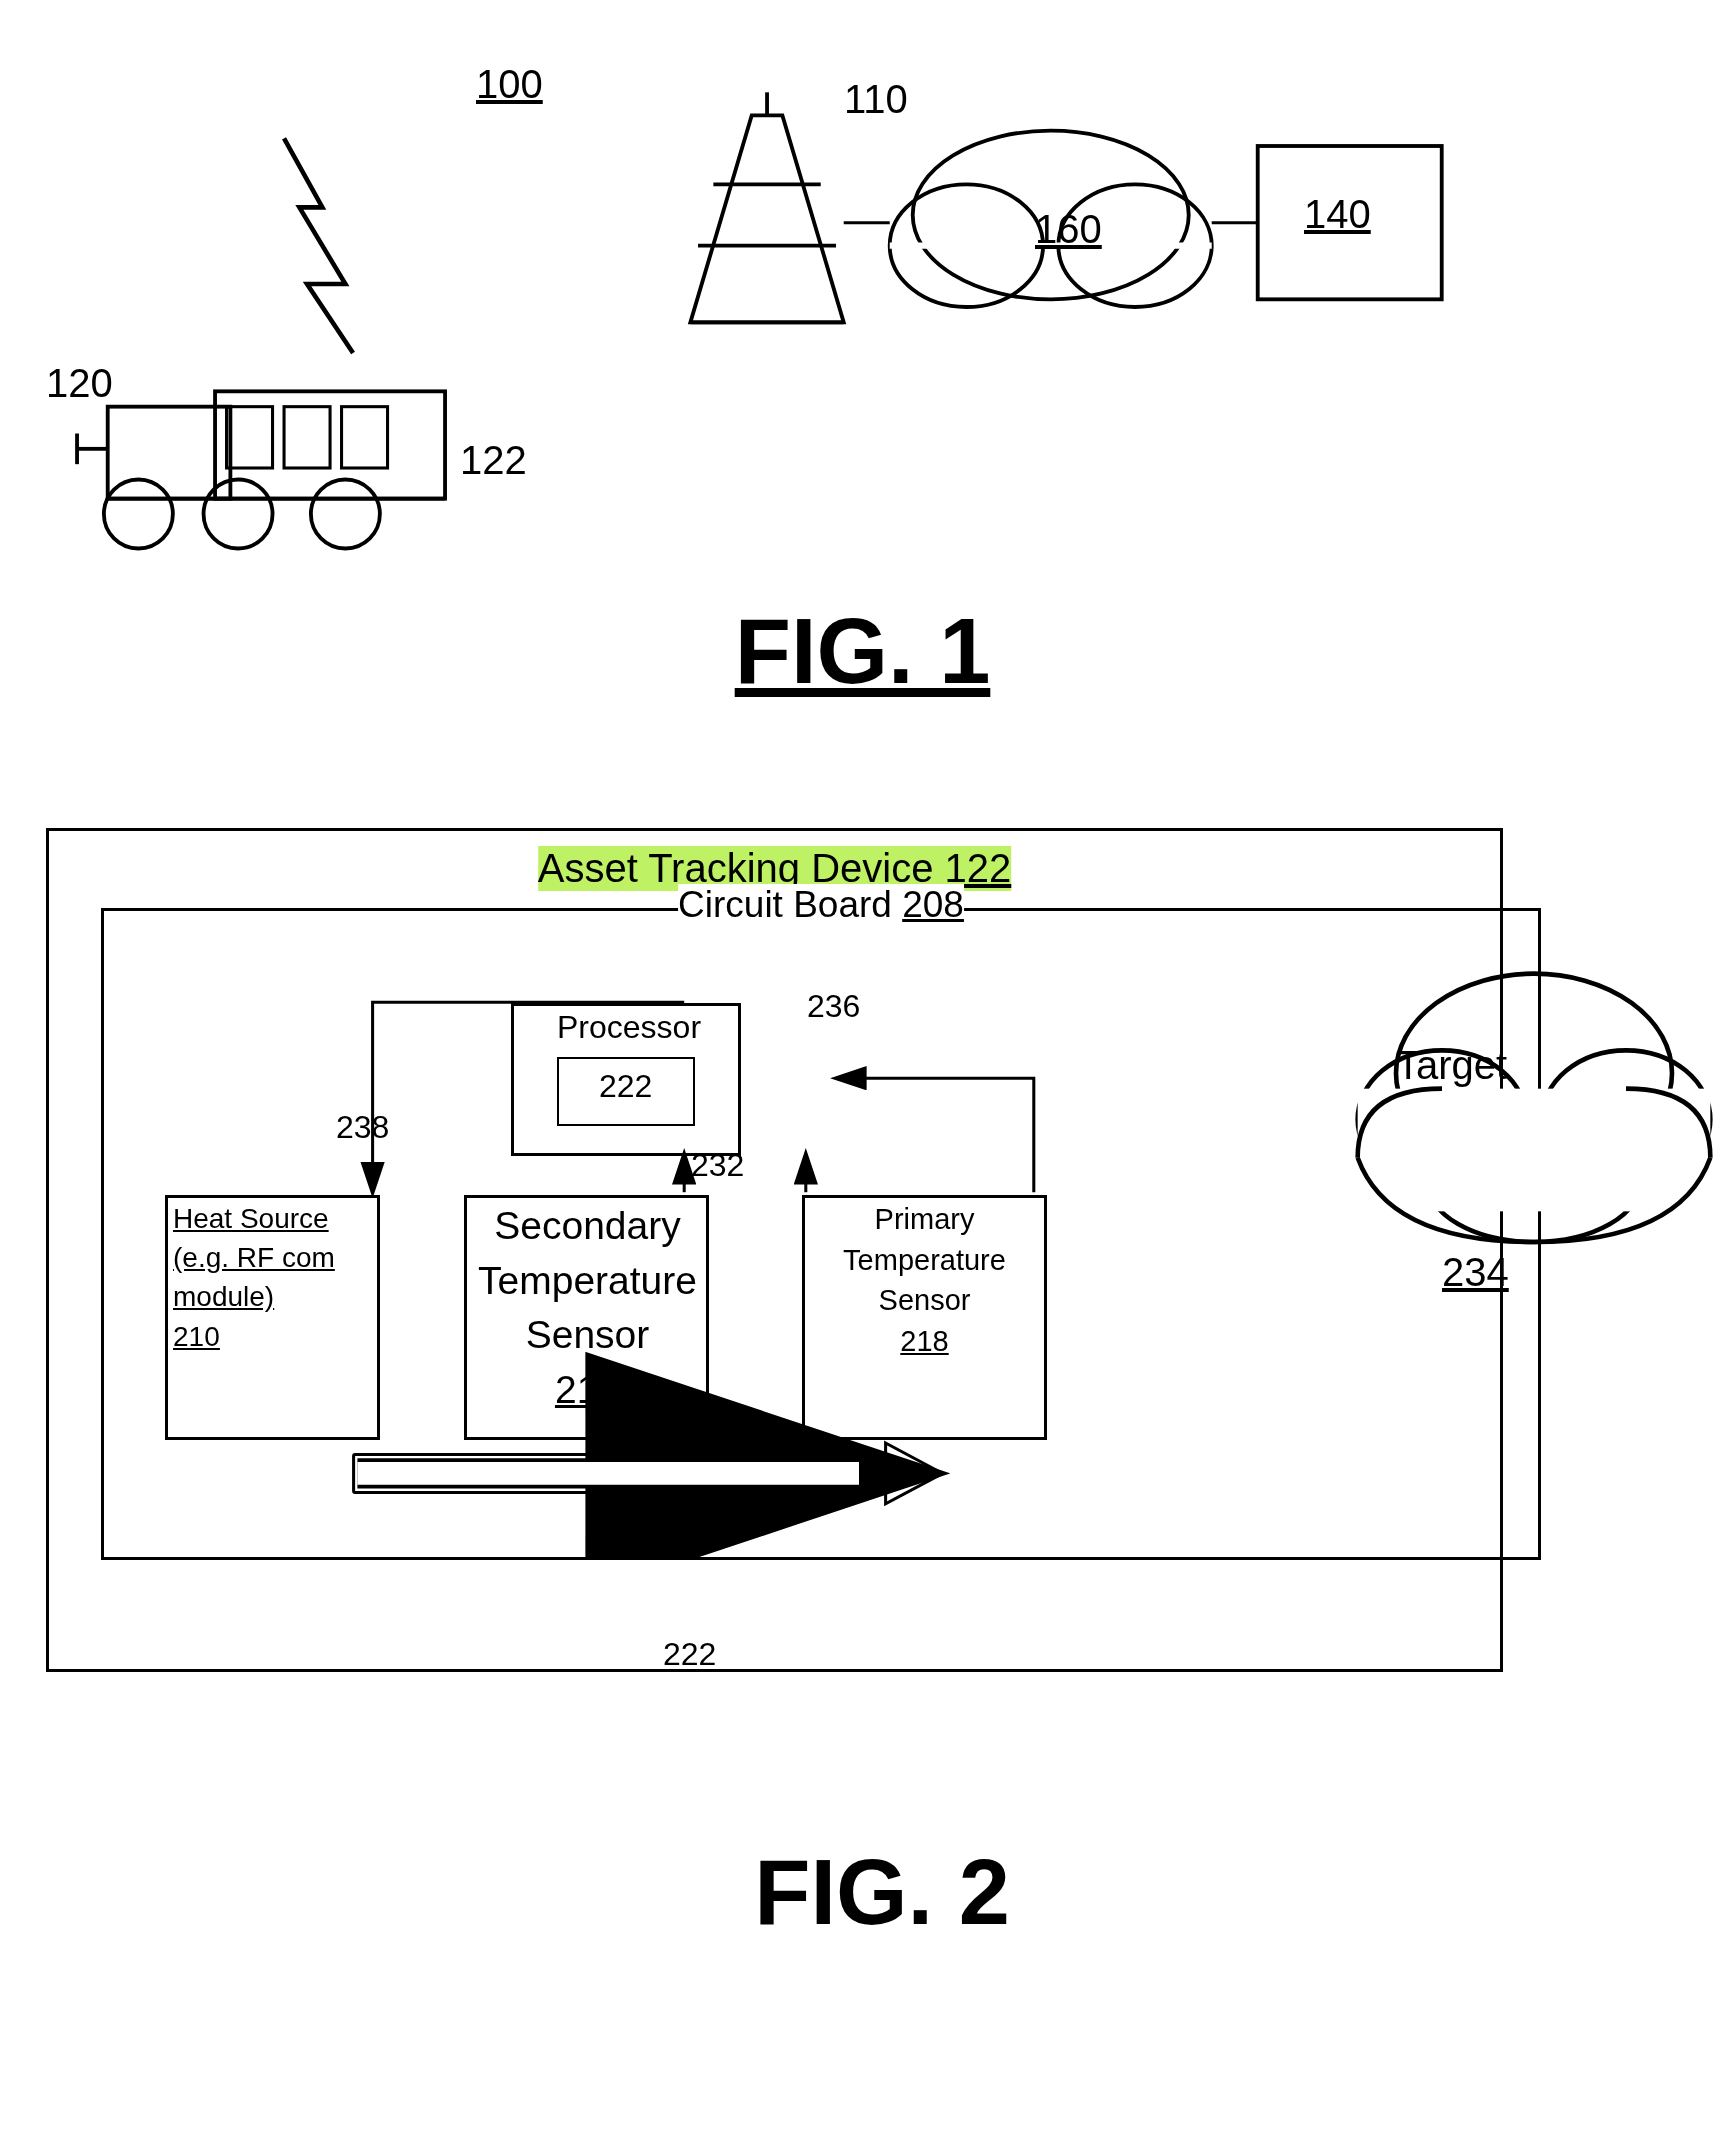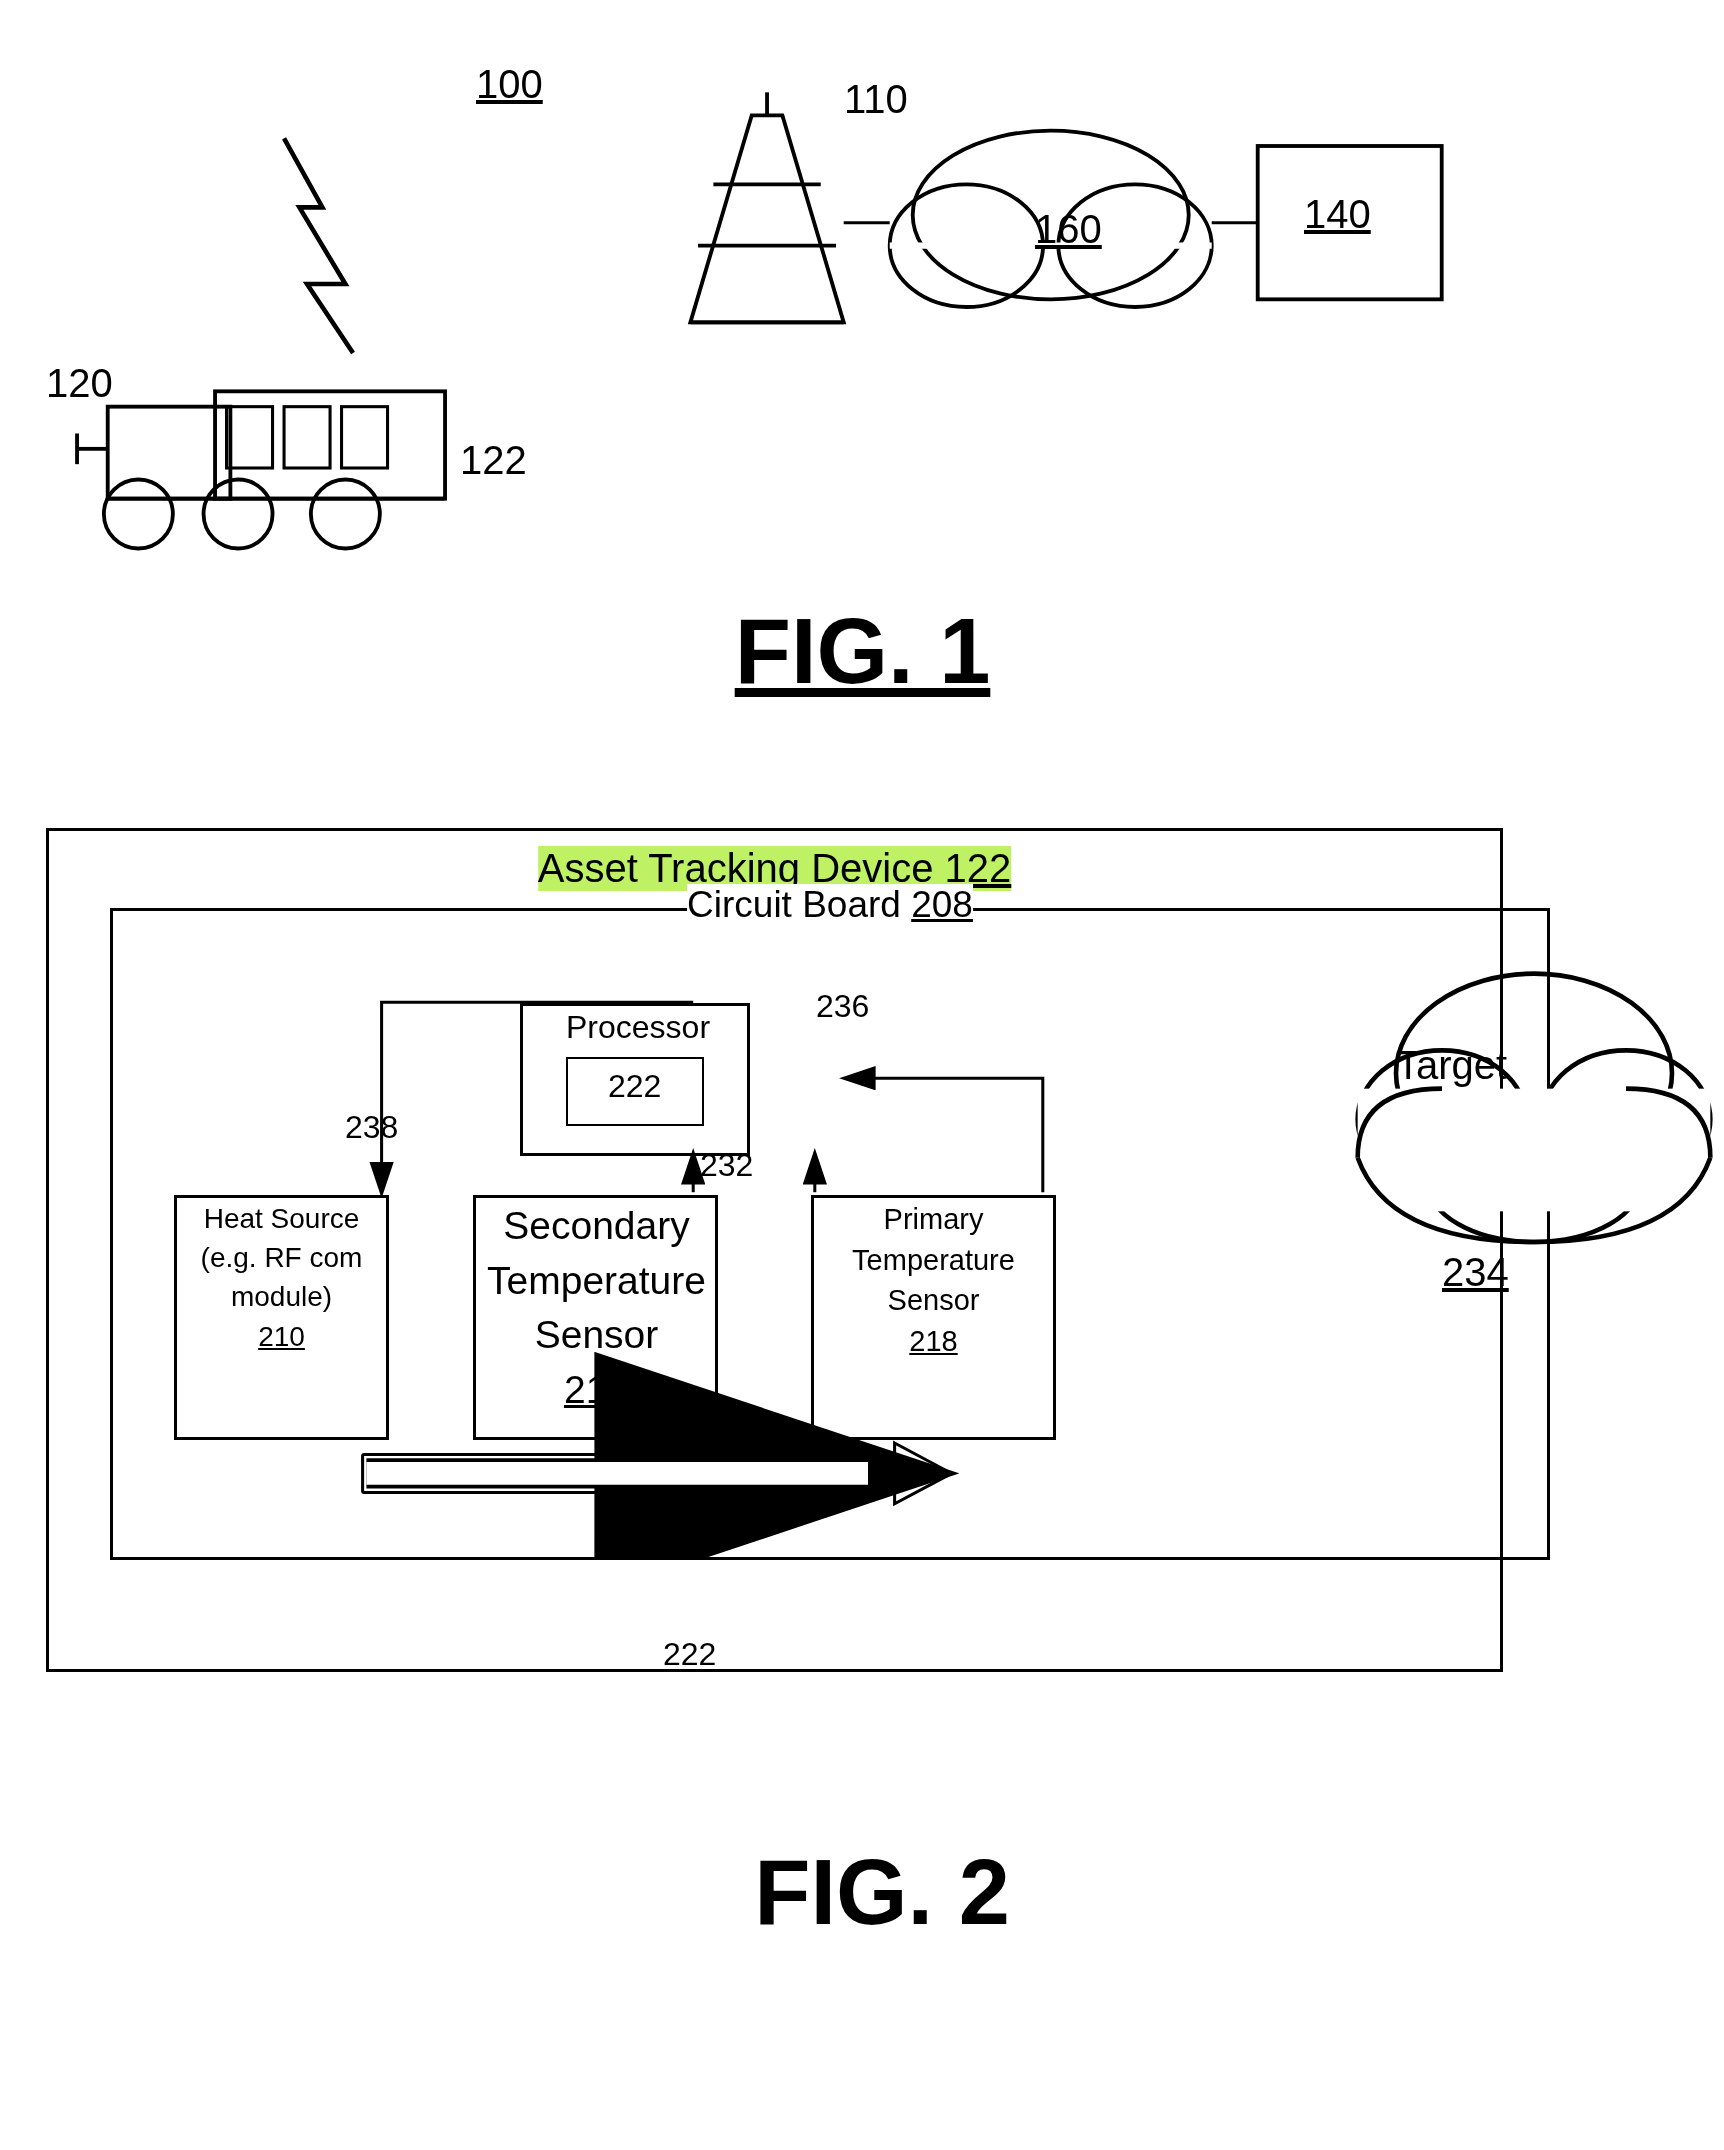--- a/index.html
+++ b/index.html
@@ -106,21 +106,21 @@
       transform: translateX(-50%);
       font-size: 40px;
       white-space: nowrap;
       background: #bef264;
     }
 
     
     .inner-box {
       position: absolute;
       top: 77px;
-      left: 61px;
+      left: 52px;
       width: 1440px;
       height: 652px;
       border: 3.1px solid #000;
     }
 
     .inner-box-label {
       position: absolute;
       top: -27px;
       left: 50%;
       transform: translateX(-50%);
@@ -176,22 +176,22 @@
       height: 245px;
       border: 3.1px solid #000;
       background: #fff;
     }
     .heat-label {
       position: absolute;
       top: 288px;
       left: 69px;
       font-size: 28px;
       line-height: 1.4;
-      text-align: center;
       width: 199px;
+      text-decoration: underline;
     }
 
     
     .sec-temp-box {
       position: absolute;
       top: 284px;
       left: 360px;
       width: 245px;
       height: 245px;
       border: 3.1px solid #000;

